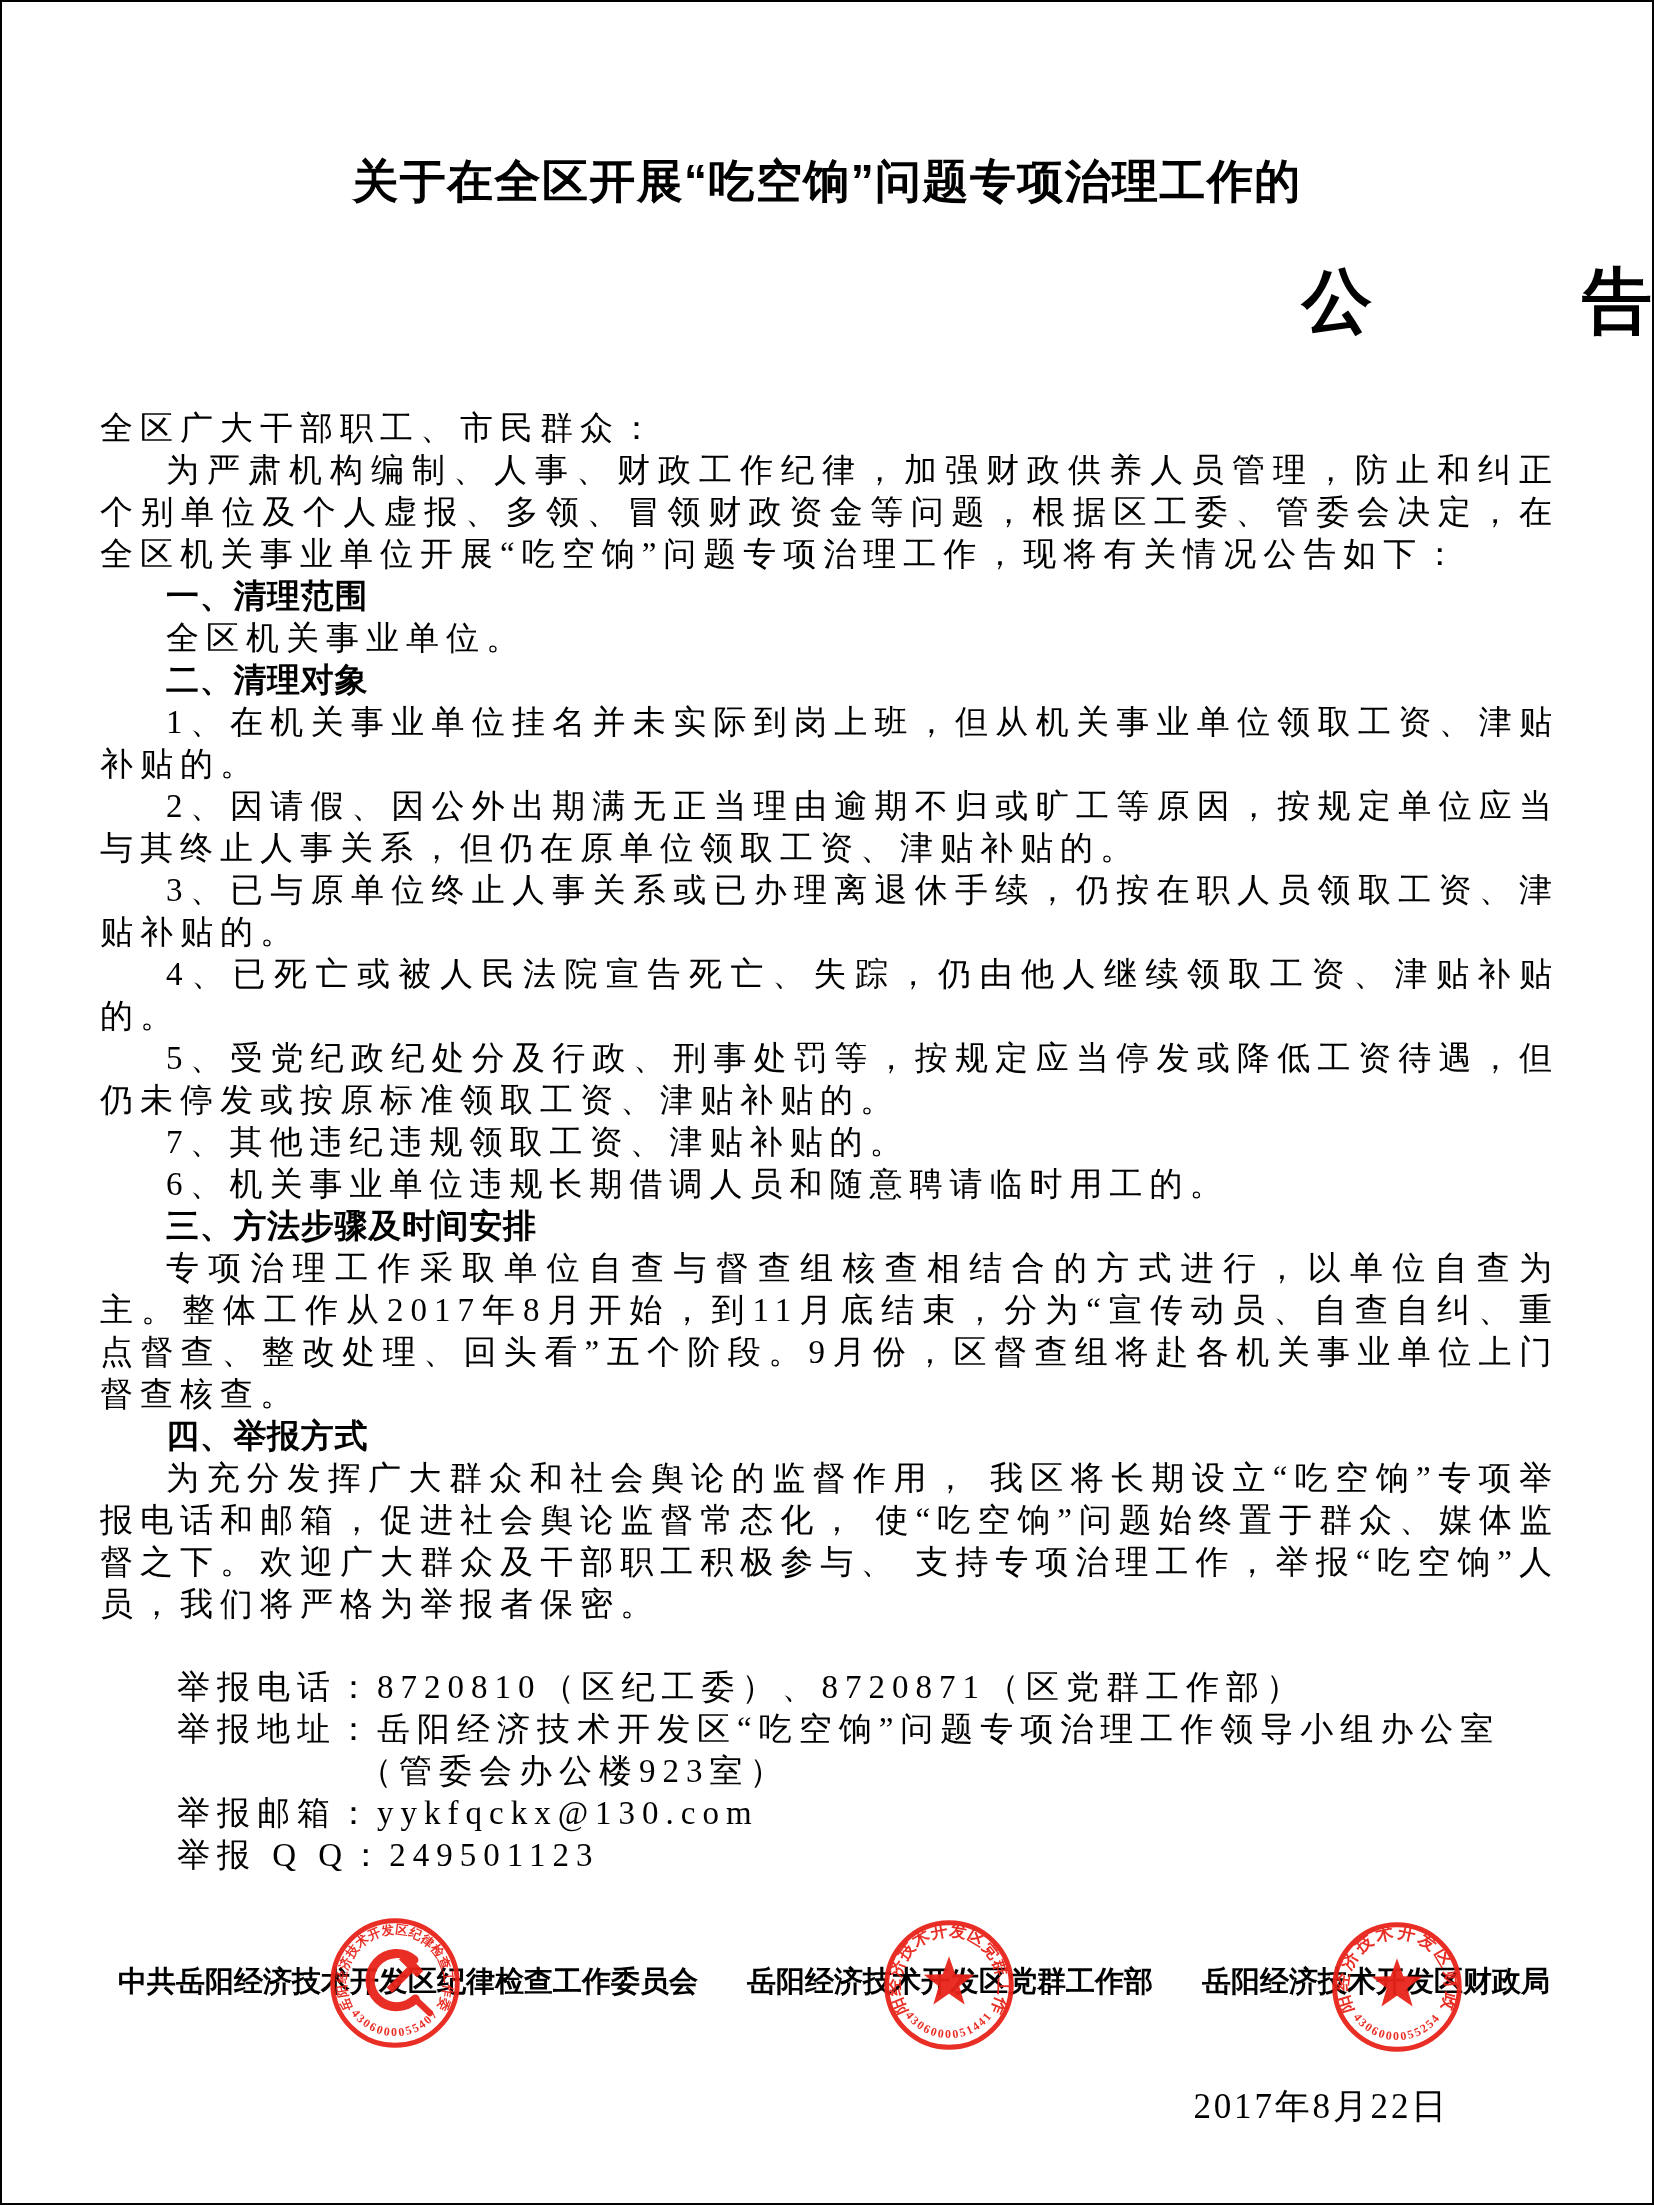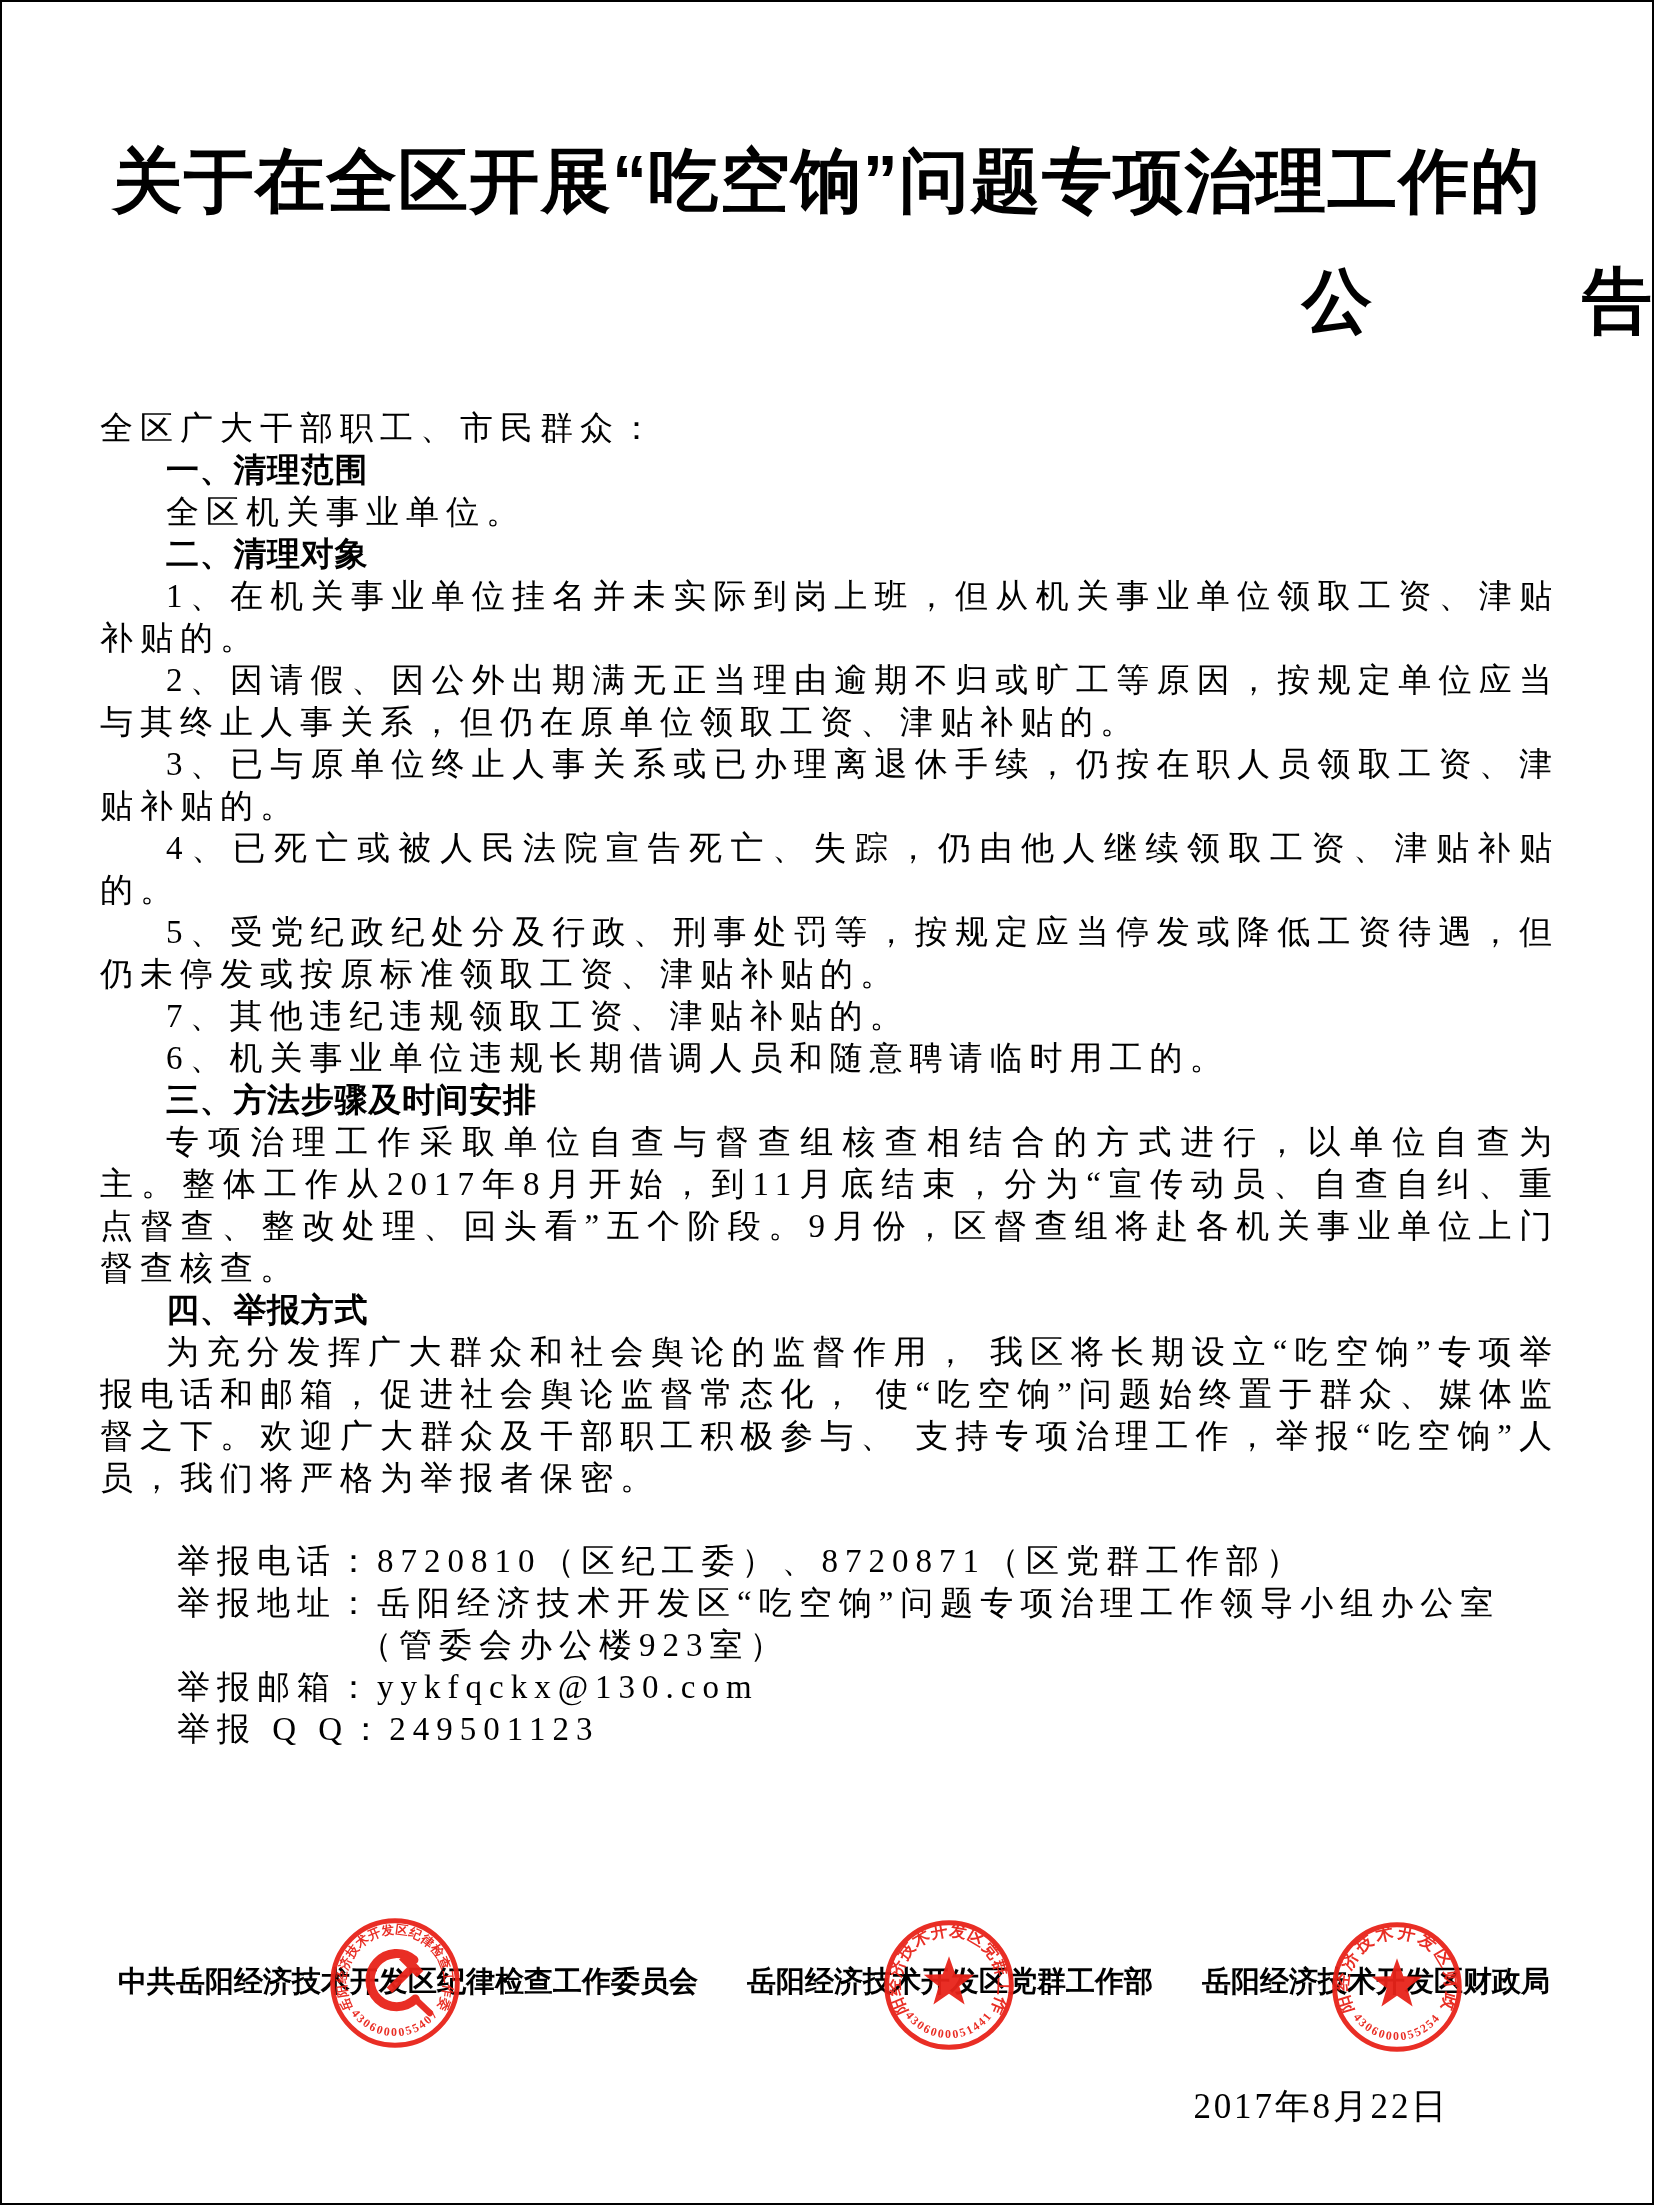--- a/index.html
+++ b/index.html
@@ -12,21 +12,21 @@
     border: 2.1px solid #000000;
     overflow: hidden;
     color: #000000;
     padding-top: 137px;
     font-family: "Liberation Serif", "DejaVu Serif", serif;
   }
   .title1 {
     text-align: center;
     font-family: "Liberation Sans", "DejaVu Sans", sans-serif;
     font-weight: 900;
-    font-size: 70px;
+    font-size: 46px;
     line-height: 84px;
     letter-spacing: 1.4px;
   }
   .title2 {
     text-align: right;
     font-family: "Liberation Sans", "DejaVu Sans", sans-serif;
     font-weight: 900;
     font-size: 70px;
     line-height: 70px;
     margin-top: 43px;
@@ -93,20 +93,21 @@
 </head>
 <body>
 
 <div class="page">
 
   <div class="title1">关于在全区开展“吃空饷”问题专项治理工作的</div>
   <div class="title2">公　　　告</div>
 
   <div class="bodytext">
     <p>全区广大干部职工、市民群众：</p>
+    <p class="indent">为严肃机构编制、人事、财政工作纪律，加强财政供养人员管理，防止和纠正个别单位及个人虚报、多领、冒领财政资金等问题，根据区工委、管委会决定，在全区机关事业单位开展“吃空饷”问题专项治理工作，现将有关情况公告如下：</p>
 
     <p class="h">一、清理范围</p>
     <p class="indent">全区机关事业单位。</p>
 
     <p class="h">二、清理对象</p>
     <p class="indent">1、在机关事业单位挂名并未实际到岗上班，但从机关事业单位领取工资、津贴补贴的。</p>
     <p class="indent">2、因请假、因公外出期满无正当理由逾期不归或旷工等原因，按规定单位应当与其终止人事关系，但仍在原单位领取工资、津贴补贴的。</p>
     <p class="indent">3、已与原单位终止人事关系或已办理离退休手续，仍按在职人员领取工资、津贴补贴的。</p>
     <p class="indent">4、已死亡或被人民法院宣告死亡、失踪，仍由他人继续领取工资、津贴补贴的。</p>
     <p class="indent">5、受党纪政纪处分及行政、刑事处罚等，按规定应当停发或降低工资待遇，但仍未停发或按原标准领取工资、津贴补贴的。</p>

